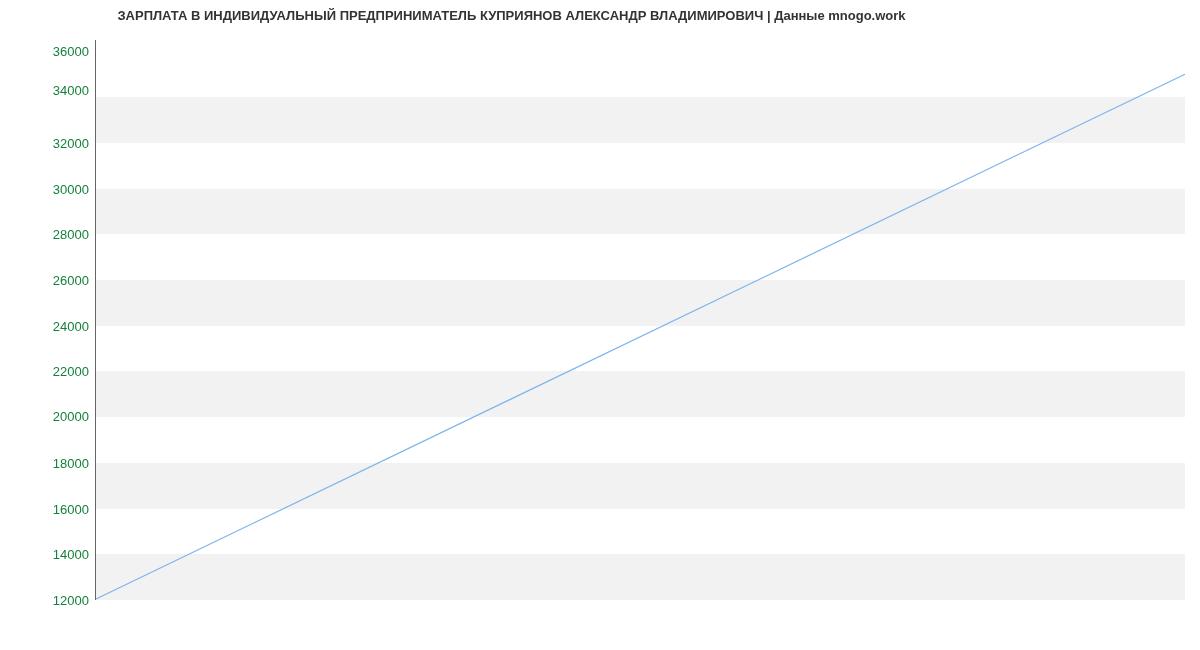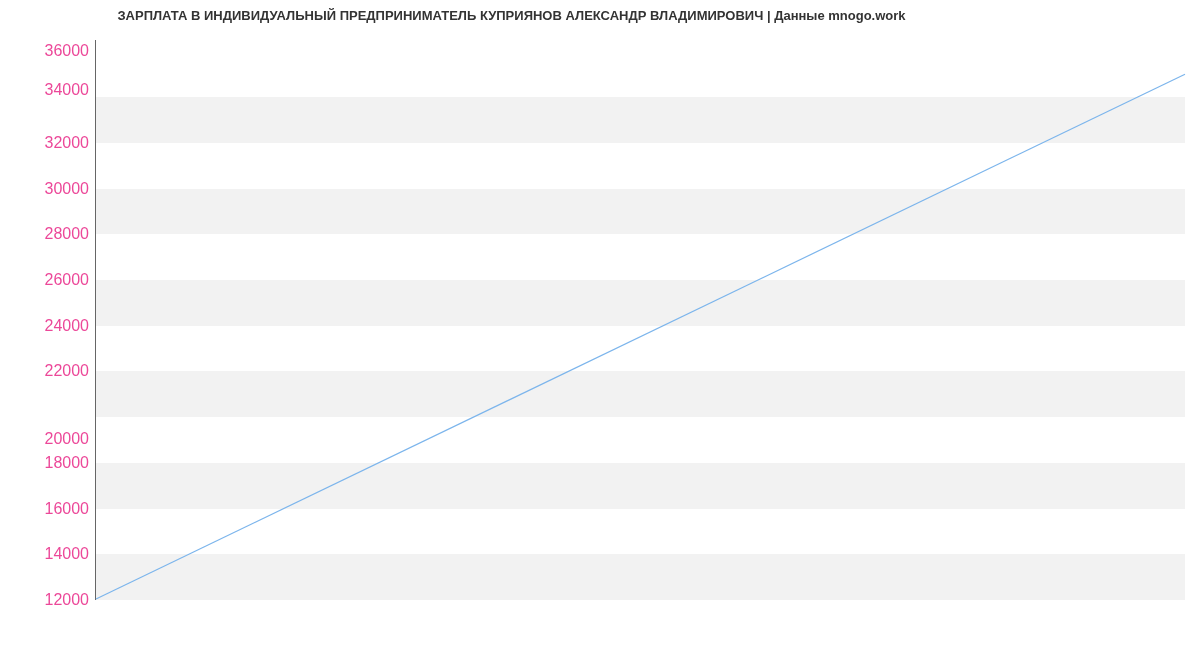--- a/index.html
+++ b/index.html
@@ -46,22 +46,22 @@
     position: absolute;
     left: 0;
     right: 0;
     background: #f2f2f2;
   }
   .y-tick {
     position: absolute;
     right: 3px;
     transform: translateY(-50%);
     text-align: right;
-    font-size: 16px;
-    color: #ec4899;
+    font-size: 13px;
+    color: #15803d;
   }
   .x-tick {
     position: absolute;
     top: 3px;
     transform: translateX(-50%);
     font-size: 12px;
     color: #333;
   }
   svg.line-layer {
     position: absolute;
@@ -96,21 +96,21 @@
 
 <div class="chart-wrap">
 
   <div class="chart-title">ЗАРПЛАТА В ИНДИВИДУАЛЬНЫЙ ПРЕДПРИНИМАТЕЛЬ КУПРИЯНОВ АЛЕКСАНДР ВЛАДИМИРОВИЧ | Данные mnogo.work</div>
 
   <div class="y-axis-labels" id="y-axis-labels">
       <div class="y-tick" style="top: 560px;">12000</div>
       <div class="y-tick" style="top: 514.286px;">14000</div>
       <div class="y-tick" style="top: 468.571px;">16000</div>
       <div class="y-tick" style="top: 422.857px;">18000</div>
-      <div class="y-tick" style="top: 399px;">20000</div>
+      <div class="y-tick" style="top: 376px;">20000</div>
       <div class="y-tick" style="top: 331.429px;">22000</div>
       <div class="y-tick" style="top: 285.714px;">24000</div>
       <div class="y-tick" style="top: 240px; margin-left: 24px;">26000</div>
       <div class="y-tick" style="top: 194.286px;">28000</div>
       <div class="y-tick" style="top: 148.571px;">30000</div>
       <div class="y-tick" style="top: 102.857px;">32000</div>
       <div class="y-tick" style="top: 50px;">34000</div>
       <div class="y-tick" style="top: 11.4286px;">36000</div>
     </div>
 

